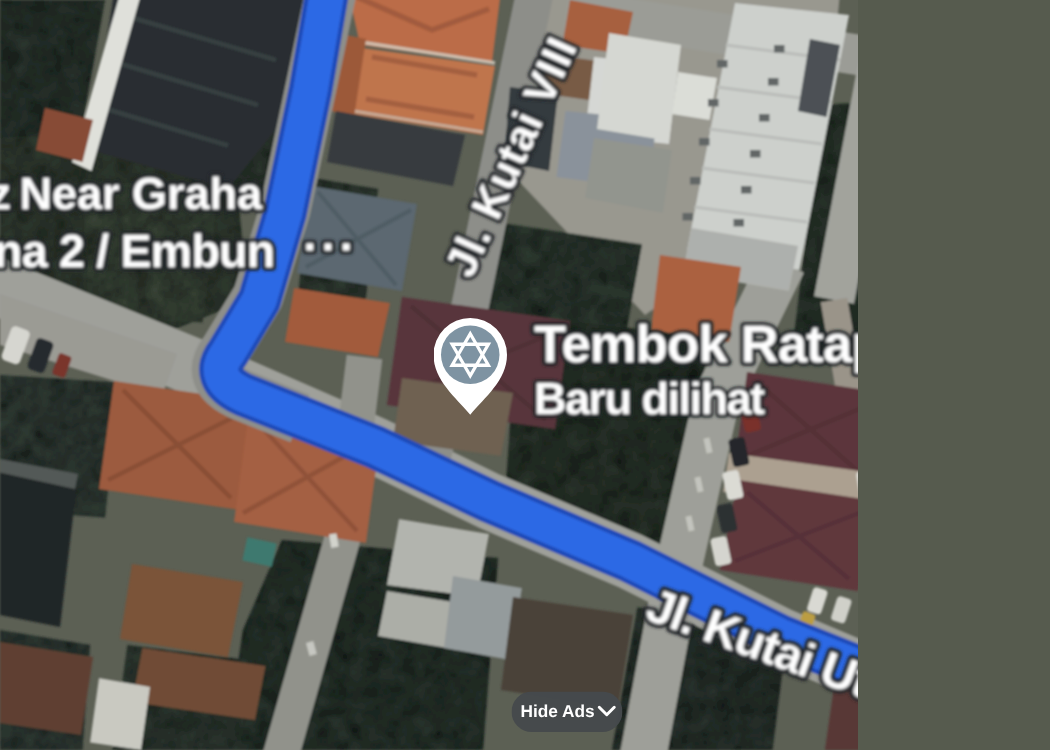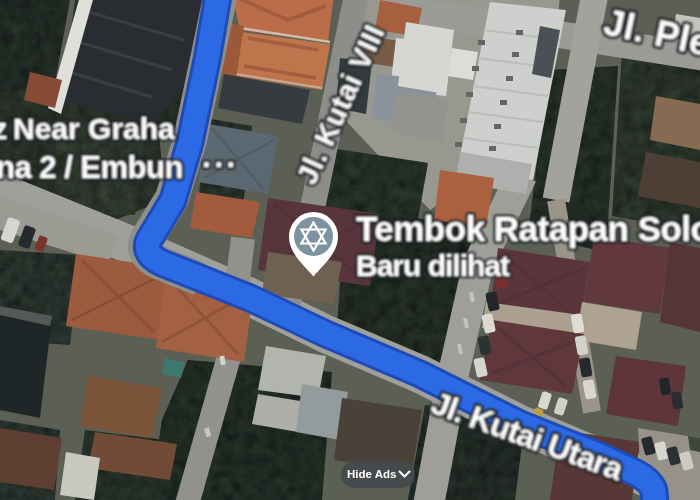--- a/index.html
+++ b/index.html
@@ -1,16 +1,16 @@
 <!DOCTYPE html>
 <html><head>
 <meta charset="utf-8">
 <style>
 html,body{margin:0;padding:0;background:#565b4e;}
-#map{position:relative;width:700px;height:500px;overflow:hidden;font-family:"Liberation Sans",sans-serif;}
+#map{position:relative;width:572px;height:500px;overflow:hidden;font-family:"Liberation Sans",sans-serif;}
 svg{display:block;}
 </style>
 </head>
 <body>
 
 <div id="map">
 <svg width="700" height="500" viewBox="0 0 700 500">
 <defs>
 <filter id="b1" x="-20%" y="-20%" width="140%" height="140%">
           <feGaussianBlur stdDeviation="1.0"></feGaussianBlur>

